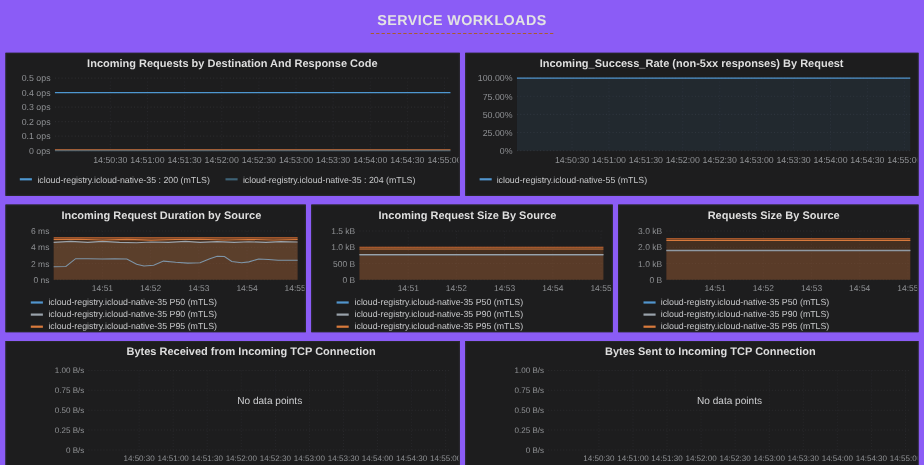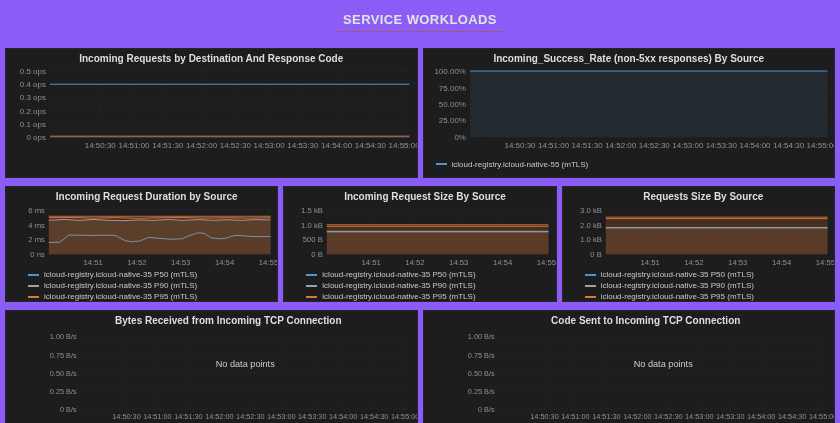--- a/index.html
+++ b/index.html
@@ -67,23 +67,30 @@
           <line x1="331" y1="4" x2="331" y2="70" stroke="#27272a" stroke-width="1" stroke-dasharray="1 2"></line>
           <text x="331" y="81" text-anchor="middle" class="tick-label">14:54:00</text>
           <line x1="364.8" y1="4" x2="364.8" y2="70" stroke="#27272a" stroke-width="1" stroke-dasharray="1 2"></line>
           <text x="364.8" y="81" text-anchor="middle" class="tick-label">14:54:30</text>
           <line x1="398.6" y1="4" x2="398.6" y2="70" stroke="#27272a" stroke-width="1" stroke-dasharray="1 2"></line>
           <text x="398.6" y="81" text-anchor="middle" class="tick-label">14:55:00</text>
           <path d="M44.0 17.2 L404.0 17.2" fill="none" stroke="#4e97d0" stroke-width="1"></path>
           <path d="M44.0 70.0 L404.0 70.0" fill="none" stroke="#3e6276" stroke-width="1"></path>
           <path d="M44.0 69.2 L404.0 69.2" fill="none" stroke="#ca7340" stroke-width="1"></path>
         </svg>
-    </section>
-    <section class="panel">
-      <div class="panel-title">Incoming_Success_Rate (non-5xx responses) By Source</div>
+      <div class="legend inline"><span class="legend-item">
+            <span class="swatch" style="background: rgb(78, 151, 208);"></span>
+            <span>icloud-registry.icloud-native-35 : 200 (mTLS)</span>
+          </span><span class="legend-item">
+            <span class="swatch" style="background: rgb(62, 98, 118);"></span>
+            <span>icloud-registry.icloud-native-35 : 204 (mTLS)</span>
+          </span></div>
+    </section>
+    <section class="panel">
+      <div class="panel-title">Incoming_Success_Rate (non-5xx responses) By Request</div>
       <svg class="chart" viewBox="0 0 411 84">
           <line x1="46" y1="4" x2="404" y2="4" stroke="#2b2b2d" stroke-width="1" stroke-dasharray="1 2"></line>
           <text x="42" y="7" text-anchor="end" class="tick-label">100.00%</text>
           <line x1="46" y1="20.5" x2="404" y2="20.5" stroke="#2b2b2d" stroke-width="1" stroke-dasharray="1 2"></line>
           <text x="42" y="23.5" text-anchor="end" class="tick-label">75.00%</text>
           <line x1="46" y1="37" x2="404" y2="37" stroke="#2b2b2d" stroke-width="1" stroke-dasharray="1 2"></line>
           <text x="42" y="40" text-anchor="end" class="tick-label">50.00%</text>
           <line x1="46" y1="53.5" x2="404" y2="53.5" stroke="#2b2b2d" stroke-width="1" stroke-dasharray="1 2"></line>
           <text x="42" y="56.5" text-anchor="end" class="tick-label">25.00%</text>
           <line x1="46" y1="70" x2="404" y2="70" stroke="#2b2b2d" stroke-width="1" stroke-dasharray="1 2"></line>
@@ -287,21 +294,21 @@
           <line x1="331" y1="4" x2="331" y2="83" stroke="#27272a" stroke-width="1" stroke-dasharray="1 2"></line>
           <text x="331" y="94" text-anchor="middle" class="tick-label">14:54:00</text>
           <line x1="364.8" y1="4" x2="364.8" y2="83" stroke="#27272a" stroke-width="1" stroke-dasharray="1 2"></line>
           <text x="364.8" y="94" text-anchor="middle" class="tick-label">14:54:30</text>
           <line x1="398.6" y1="4" x2="398.6" y2="83" stroke="#27272a" stroke-width="1" stroke-dasharray="1 2"></line>
           <text x="398.6" y="94" text-anchor="middle" class="tick-label">14:55:00</text>
           <text x="224" y="37.18" text-anchor="middle" class="nodata">No data points</text>
         </svg>
     </section>
     <section class="panel">
-      <div class="panel-title">Code Sent to Incoming TCP Connection</div>
+      <div class="panel-title">Bytes Sent to Incoming TCP Connection</div>
       <svg class="chart" viewBox="0 0 411 97">
           <line x1="44" y1="4" x2="404" y2="4" stroke="#2b2b2d" stroke-width="1" stroke-dasharray="1 2"></line>
           <text x="40" y="7" text-anchor="end" class="tick-label">1.00 B/s</text>
           <line x1="44" y1="23.75" x2="404" y2="23.75" stroke="#2b2b2d" stroke-width="1" stroke-dasharray="1 2"></line>
           <text x="40" y="26.75" text-anchor="end" class="tick-label">0.75 B/s</text>
           <line x1="44" y1="43.5" x2="404" y2="43.5" stroke="#2b2b2d" stroke-width="1" stroke-dasharray="1 2"></line>
           <text x="40" y="46.5" text-anchor="end" class="tick-label">0.50 B/s</text>
           <line x1="44" y1="63.25" x2="404" y2="63.25" stroke="#2b2b2d" stroke-width="1" stroke-dasharray="1 2"></line>
           <text x="40" y="66.25" text-anchor="end" class="tick-label">0.25 B/s</text>
           <line x1="44" y1="83" x2="404" y2="83" stroke="#2b2b2d" stroke-width="1" stroke-dasharray="1 2"></line>

